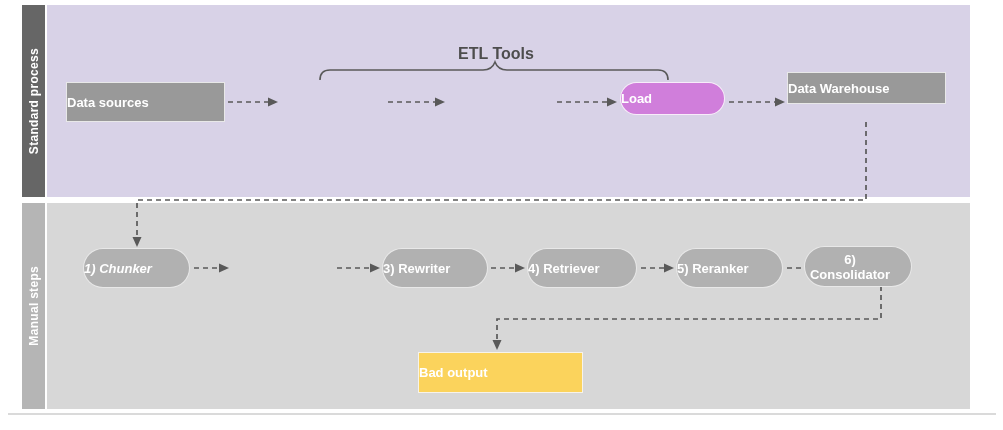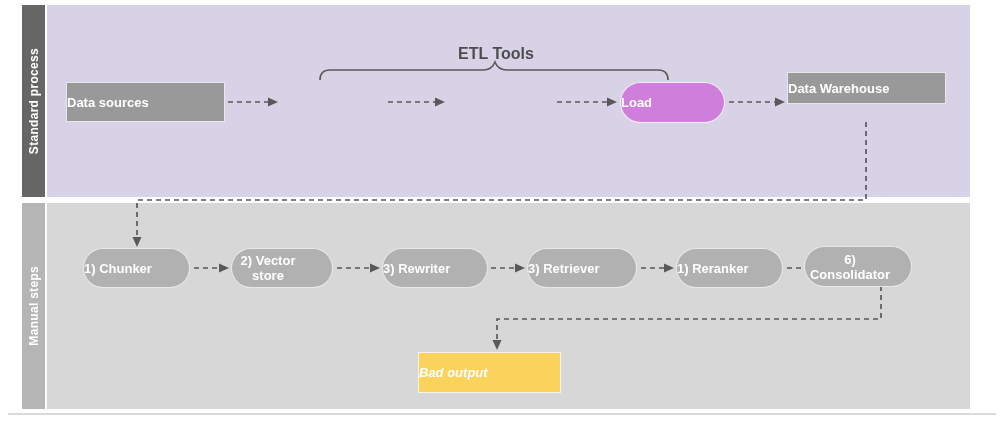--- a/index.html
+++ b/index.html
@@ -93,44 +93,41 @@
     <polygon class="head" points="497,350 492.5,340 501.5,340"></polygon>
 
     <path class="solid" d="M320 80 Q320 70 330 70 H483 Q492 70 495 62 Q498 70 507 70 H658 Q668 70 668 80"></path>
   </svg>
 
   <div class="brace-label lbl">ETL Tools</div>
 
   <div class="node rect-node" style="left:66px;top:82px;width:159px;height:40px;">
     <span>Data sources</span>
   </div>
-  <div class="node pill-top" style="left:620px;top:82px;width:105px;height:41px;">
+  <div class="node pill-top" style="left:620px;top:82px;width:105px;height:33px;">
     <span>Load</span>
   </div>
   <div class="node rect-node" style="left:787px;top:72px;width:159px;height:32px;">
     <span>Data Warehouse</span>
   </div>
 
-  <div class="node pill-bottom" style="left:83px;top:248px;width:107px;height:40px;">
+  <div class="node pill-bottom" style="left:83px;top:248px;width:107px;height:40px;font-style:italic;">
     <span>1) Chunker</span>
-  </div>
-  <div class="node pill-bottom" style="left:231px;top:248px;width:102px;height:40px;">
-    <span style="width:72px;">2) Vector store</span>
   </div>
   <div class="node pill-bottom" style="left:382px;top:248px;width:106px;height:40px;">
     <span>3) Rewriter</span>
   </div>
   <div class="node pill-bottom" style="left:527px;top:248px;width:110px;height:40px;">
-    <span>3) Retriever</span>
+    <span>4) Retriever</span>
   </div>
   <div class="node pill-bottom" style="left:676px;top:248px;width:107px;height:40px;">
-    <span>1) Reranker</span>
+    <span>5) Reranker</span>
   </div>
   <div class="node pill-bottom" style="left:804px;top:246px;width:108px;height:41px;">
     <span style="width:90px;">6) Consolidator</span>
   </div>
 
-  <div class="node yellow-node" style="left:418px;top:352px;width:143px;height:41px;font-style:italic;">
+  <div class="node yellow-node" style="left:418px;top:352px;width:165px;height:41px;">
     <span>Bad output</span>
   </div>
 
   <div class="bottom-divider"></div>
 </div>
 
 </body></html>

